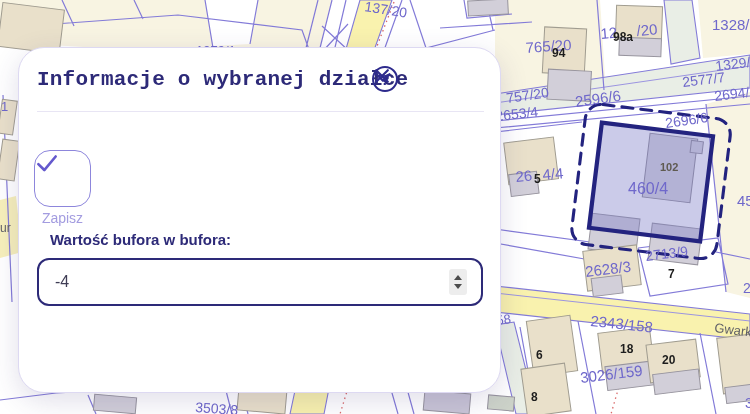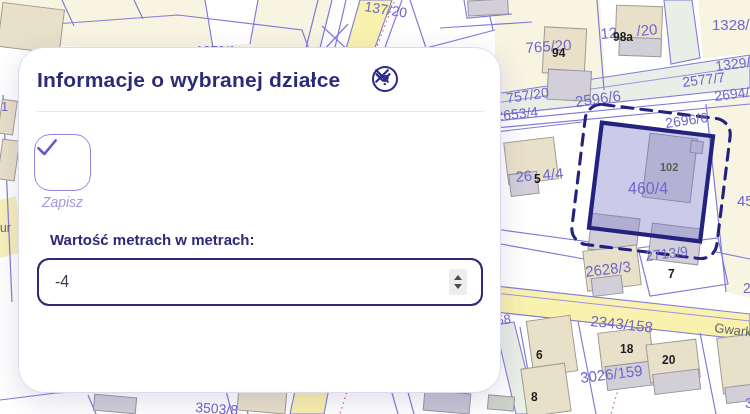--- a/index.html
+++ b/index.html
@@ -23,28 +23,28 @@
   .sel-buf{fill:none;stroke:#23237f;stroke-width:3.1;stroke-dasharray:11 8;stroke-linecap:round;}
   text.pl{fill:#6f68cb;}
   text.bl{fill:#1d1d1d;font-weight:700;}
   text.b102{fill:#5f5a50;font-weight:700;}
   text.sl{fill:#5e5e66;}
 
   
   .dialog{position:absolute;left:18px;top:47px;width:481px;height:344px;background:#fff;
           border:1px solid #ddd9f2;border-radius:26px;box-shadow:0 8px 28px rgba(60,50,120,.16);}
   .dlg-title{position:absolute;left:18px;top:20px;margin:0;font-size:21px;font-weight:600;
-             color:#2d2a78;letter-spacing:.2px;}
+             color:#2d2a78;letter-spacing:.2px;font-family:Liberation Mono, monospace;}
   .dlg-icons{position:absolute;top:18px;right:22px;display:flex;align-items:center;gap:16px;}
   .icon-help{width:22px;height:22px;border:2.2px solid #2d2a8c;border-radius:50%;
              color:#2d2a8c;font-size:15px;font-weight:700;display:flex;align-items:center;
              justify-content:center;cursor:pointer;}
   .icon-btn{width:24px;height:24px;display:flex;align-items:center;justify-content:center;cursor:pointer;}
   .divider{position:absolute;left:18px;right:16px;top:63px;border:0;border-top:1px solid #e8e5f4;margin:0;}
-  .tool{position:absolute;top:86px;width:57px;text-align:center;font-style:italic;}
+  .tool{position:absolute;top:102px;width:57px;text-align:center;}
   .tool-save{left:15px;} .tool-exit{left:85px;}
   .tool-btn{width:57px;height:57px;border:1.5px solid #8d86dc;border-radius:16px;background:#fff;
             display:flex;align-items:center;justify-content:center;cursor:pointer;padding:0;}
   .tool-lbl{display:block;margin-top:3px;font-size:14px;color:#a39ce0;}
   .field-label{position:absolute;left:31px;top:183px;font-size:15px;font-weight:600;color:#2d2a78;}
   .input-wrap{position:absolute;left:18px;top:210px;width:442px;height:44px;border:2px solid #2d2a78;
               border-radius:12px;background:#fff;}
   .input-wrap input{position:absolute;left:0;top:0;width:100%;height:100%;border:0;outline:none;
                     background:transparent;font-family:"Liberation Sans",sans-serif;font-size:16px;
                     color:#3f3d55;padding:0 40px 0 16px;box-sizing:border-box;}
@@ -223,21 +223,21 @@
     <div class="tool tool-save">
       <button class="tool-btn">
         <svg width="26" height="26" viewBox="0 0 24 24">
           <polyline points="4,13 9.5,18.5 20,6" fill="none" stroke="#6459cd" stroke-width="2.4" stroke-linecap="round" stroke-linejoin="round"></polyline>
         </svg>
       </button>
       <span class="tool-lbl">Zapisz</span>
     </div>
 
 
-    <div class="field-label">Wartość metrach w metrach:</div>
+    <div class="field-label">Wartość bufora w bufora:</div>
 
     <div class="input-wrap">
       <input type="text" value="-4" style="">
       <div class="spinner">
         <div class="spin-up"></div>
         <div class="spin-down"></div>
       </div>
     </div>
   </div>
 

